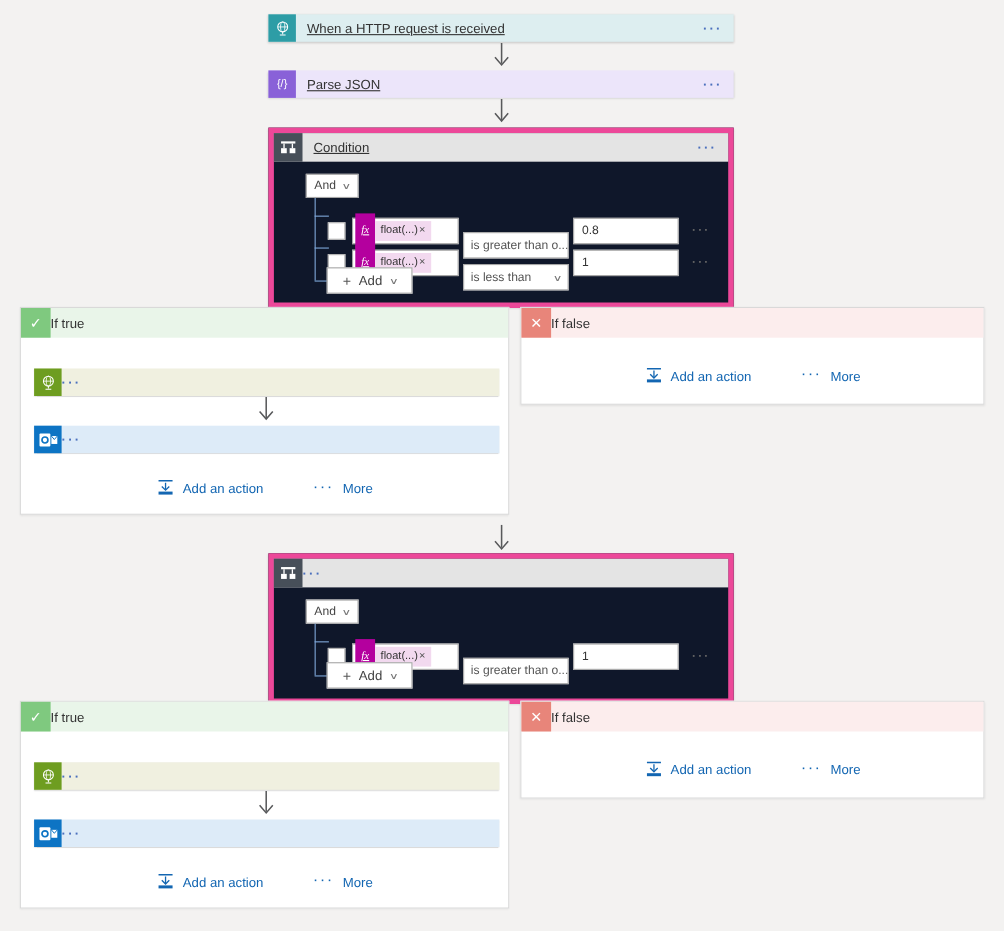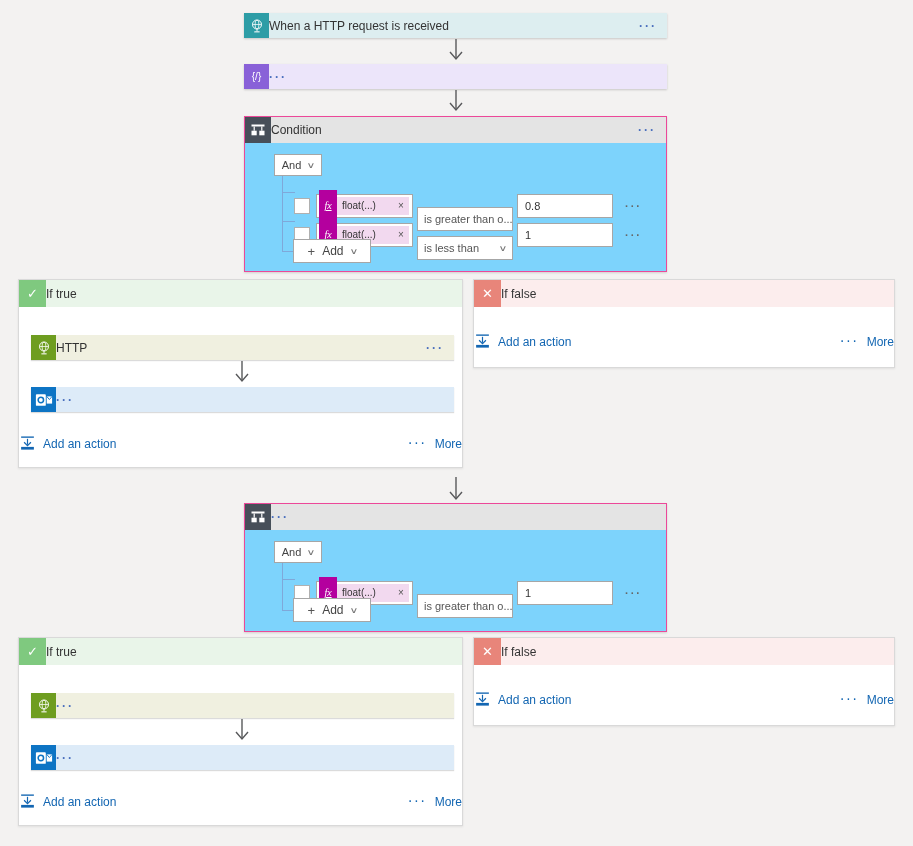--- a/index.html
+++ b/index.html
@@ -5,39 +5,39 @@
   * { box-sizing: border-box; }
   body { margin:0; background:#f3f2f1; font-family:"Liberation Sans", sans-serif; }
   .canvas { position:relative; width:913px; height:846px; overflow:hidden; }
 
   
   .step-card { position:absolute; left:244px; width:423px; height:25px; display:flex; align-items:center;
                box-shadow:0 1px 2px rgba(0,0,0,.18); cursor:pointer; }
   .step-card .card-icon { width:25px; height:25px; flex:none; display:flex; align-items:center; justify-content:center; }
   .trigger-bg { background:#ddeef0; }  .trigger-ic { background:#2d9da6; }
   .parse-bg { background:#ece5fa; }    .parse-ic { background:#8961d8; color:#fff; font-size:10px; }
-  .card-title { flex:1; font-size:12px; color:#333; white-space:nowrap; }
+  .card-title { flex:1; padding-left:10px; font-size:12px; color:#333; white-space:nowrap;text-decoration:underline; }
   .card-menu { padding-right:10px; color:#4a6fbd; font-size:12px; letter-spacing:2px; font-weight:bold; cursor:pointer; }
 
   
-  .cond-card { position:absolute; left:244px; width:423px; background:#7dd3fc; border:1px solid #ec4899;
+  .cond-card { position:absolute; left:244px; width:423px; background:#0f172a; border:5px solid #ec4899;
                box-shadow:0 1px 2px rgba(0,0,0,.14); }
   .cond-header { height:26px; background:#e4e4e4; display:flex; align-items:center; cursor:pointer; }
   .cond-header .card-icon { width:26px; height:26px; background:#474f59; flex:none; display:flex; align-items:center; justify-content:center; }
   .cond-body { position:relative; }
   .join { position:absolute; left:29px; top:11px; width:48px; height:22px; border:1px solid #a6a6a6; background:#fff;
           display:flex; align-items:center; justify-content:center; gap:7px; font-size:11px; color:#444; cursor:pointer; }
   .vline { position:absolute; width:1px; background:#7fa8d9; }
   .hline { position:absolute; height:1px; background:#7fa8d9; }
   .cond-row { position:absolute; left:49px; display:flex; align-items:center; gap:4px; }
   .cbx { width:16px; height:16px; border:1px solid #b0b0b0; background:#fff; margin-right:2px; cursor:pointer; }
   .fx-field { width:97px; height:24px; border:1px solid #a6a6a6; background:#fff; display:flex; align-items:center; padding:2px; cursor:pointer; }
   .fx-ic { width:18px; height:32px; flex:none; background:#b4009e; color:#fff; display:flex; align-items:center; justify-content:center;
            font-style:italic; font-size:10px; font-family:"Liberation Serif", serif;text-decoration:underline; }
-  .fx-pill { background:#f2d9ef; height:18px; display:flex; align-items:center; font-size:10px; color:#333; padding:0 5px; gap:22px; white-space:nowrap; }
+  .fx-pill { background:#f2d9ef; height:18px; display:flex; align-items:center; font-size:10px; color:#333; padding:0 5px; gap:1px; white-space:nowrap; }
   .pill-x { cursor:pointer; color:#555; font-size:10px; }
   .op-select { width:96px; height:24px; border:1px solid #a6a6a6; background:#fff; display:flex; align-items:center;
                justify-content:space-between; font-size:11px; color:#555; padding:0 6px; white-space:nowrap; overflow:hidden; cursor:pointer;margin-top:27px; }
   .val-input { width:96px; height:24px; border:1px solid #a6a6a6; background:#fff; font-size:11px; color:#333; padding:0 7px;
                font-family:inherit; outline:none; }
   .row-menu { color:#666; font-size:11px; letter-spacing:2px; font-weight:bold; margin-left:8px; cursor:pointer; }
   .add-btn { position:absolute; left:48px; width:78px; height:24px; border:1px solid #a6a6a6; background:#fff;
              display:flex; align-items:center; justify-content:center; gap:7px; font-size:12px; color:#444; cursor:pointer; }
   .plus { font-size:13px; color:#555; }
   .chev { font-size:8px; color:#777; transform:scaleX(1.5); display:inline-block; }
@@ -49,21 +49,21 @@
   .false-h { background:#fceded; }
   .branch-icon { width:27px; height:27px; flex:none; color:#fff; display:flex; align-items:center; justify-content:center; font-size:13px; }
   .true-i { background:#7fc97f; }
   .false-i { background:#e8857a; }
   .branch-title { padding-left:0; font-size:12px; color:#333; }
   .action-card { position:absolute; left:12px; width:423px; height:25px; display:flex; align-items:center;
                  box-shadow:0 1px 1px rgba(0,0,0,.14); cursor:pointer; }
   .action-card .card-icon { width:25px; height:25px; flex:none; display:flex; align-items:center; justify-content:center; }
   .http-bg { background:#f0f0e0; }  .http-ic { background:#6e9d20; }
   .email-bg { background:#ddebf8; } .email-ic { background:#0d74c4; }
-  .addrow { position:absolute; left:0; right:0; display:flex; justify-content:space-between; align-items:center; gap:46px; }
+  .addrow { position:absolute; left:0; right:0; display:flex; justify-content:center; align-items:center; gap:46px; }
   .linkbtn { color:#1366b2; font-size:12px; display:flex; align-items:center; gap:7px; cursor:pointer; white-space:nowrap; }
   .more-dots { font-size:10px; letter-spacing:3px; font-weight:bold; }
   .arrow { position:absolute; }
 </style>
 </head>
 <body>
 
 <div class="canvas">
 
   <div class="step-card trigger-bg" style="top:13px">
@@ -82,20 +82,21 @@
 
   <svg class="arrow" style="left:448px;top:39px" width="16" height="24">
       <line x1="8" y1="0" x2="8" y2="19" stroke="#58595b" stroke-width="1.4"></line>
       <polyline points="2,13 8,20 14,13" fill="none" stroke="#58595b" stroke-width="1.4"></polyline>
     </svg>
 
   <div class="step-card parse-bg" style="top:64px">
     <div class="card-icon parse-ic">
         <span>{/}</span>
       </div>
+    <div class="card-title">Parse JSON</div>
     <div class="card-menu">···</div>
   </div>
 
   <svg class="arrow" style="left:448px;top:90px" width="16" height="24">
       <line x1="8" y1="0" x2="8" y2="19" stroke="#58595b" stroke-width="1.4"></line>
       <polyline points="2,13 8,20 14,13" fill="none" stroke="#58595b" stroke-width="1.4"></polyline>
     </svg>
 
   <div class="cond-card" style="top:116px">
     <div class="cond-header">
@@ -177,21 +178,20 @@
     <div class="action-card http-bg" style="top:55px">
       <div class="card-icon http-ic">
         <svg width="18" height="18" viewBox="0 0 24 24">
             <circle cx="12" cy="10" r="6" fill="none" stroke="#fff" stroke-width="1.3"></circle>
             <ellipse cx="12" cy="10" rx="2.6" ry="6" fill="none" stroke="#fff" stroke-width="1"></ellipse>
             <line x1="6" y1="10" x2="18" y2="10" stroke="#fff" stroke-width="1"></line>
             <line x1="12" y1="16" x2="12" y2="19" stroke="#fff" stroke-width="1.2"></line>
             <line x1="8.5" y1="19.8" x2="15.5" y2="19.8" stroke="#fff" stroke-width="1.4"></line>
           </svg>
       </div>
-      <div class="card-title">HTTP</div>
       <div class="card-menu">···</div>
     </div>
     <svg class="arrow" style="left:215px;top:81px" width="16" height="24">
         <line x1="8" y1="0" x2="8" y2="19" stroke="#58595b" stroke-width="1.4"></line>
         <polyline points="2,13 8,20 14,13" fill="none" stroke="#58595b" stroke-width="1.4"></polyline>
       </svg>
     <div class="action-card email-bg" style="top:107px">
       <div class="card-icon email-ic">
         <svg width="18" height="18" viewBox="0 0 20 20">
             <rect x="13" y="6" width="6" height="8" fill="#fff"></rect>

